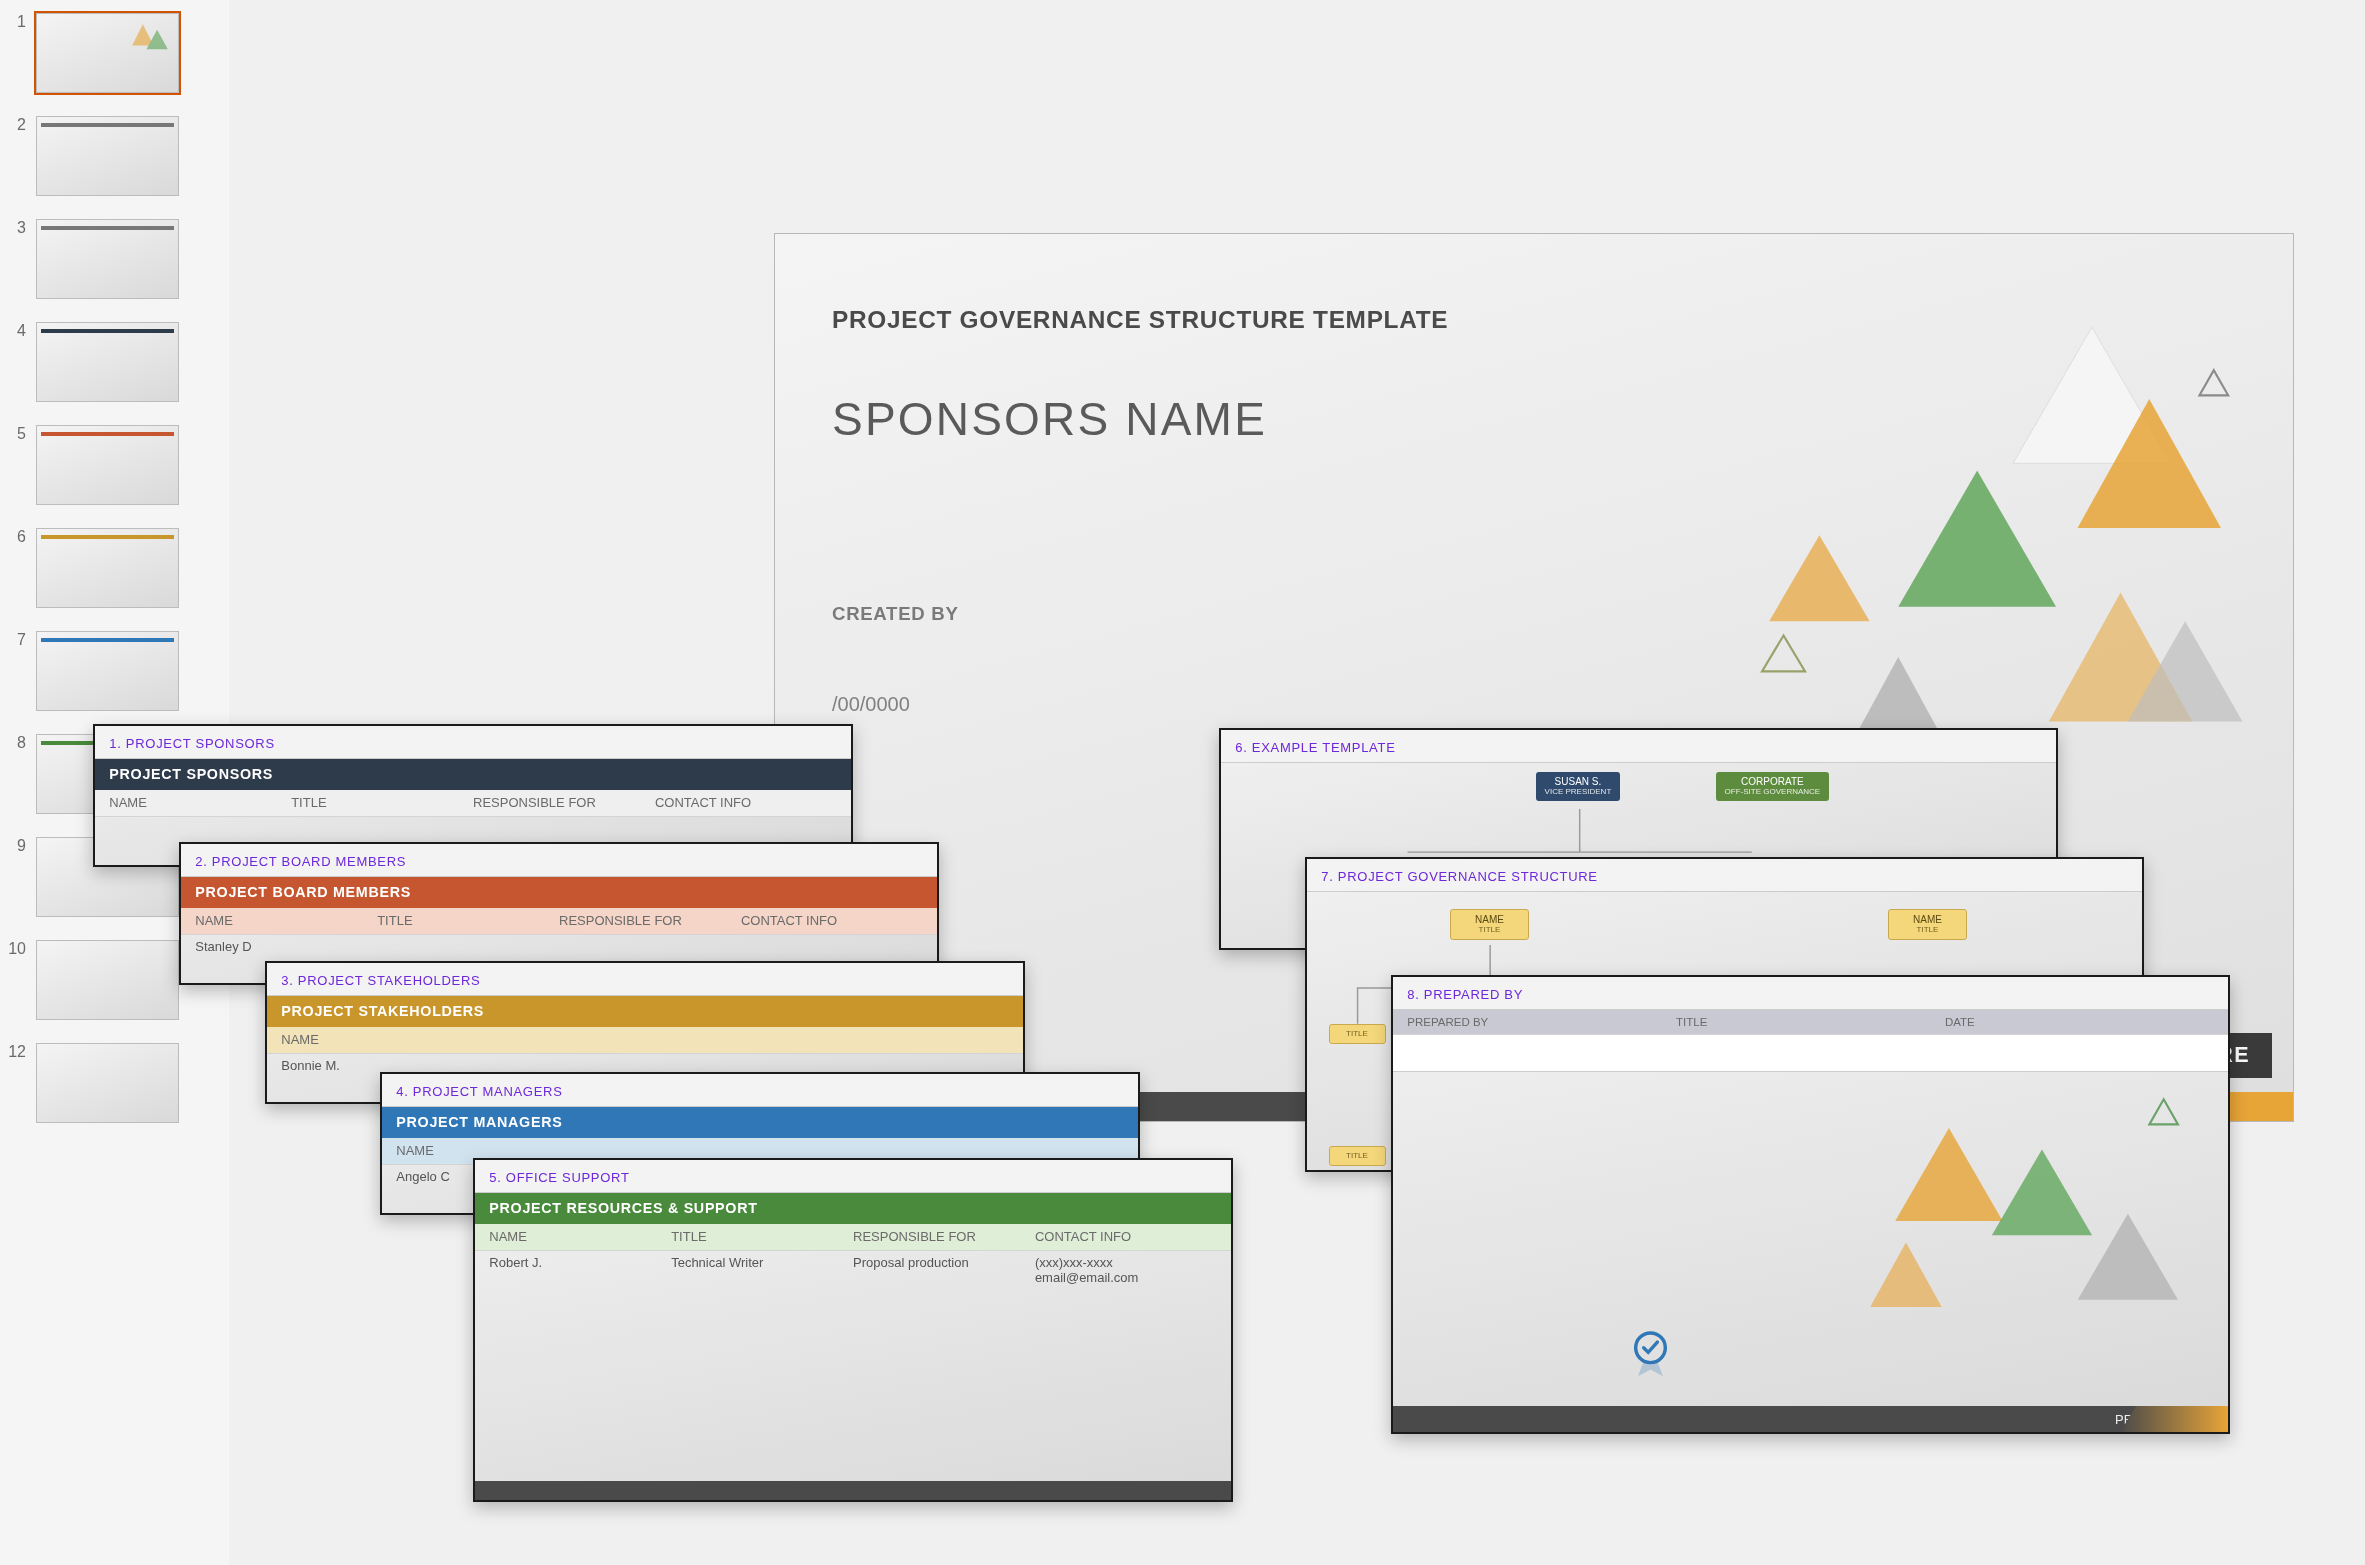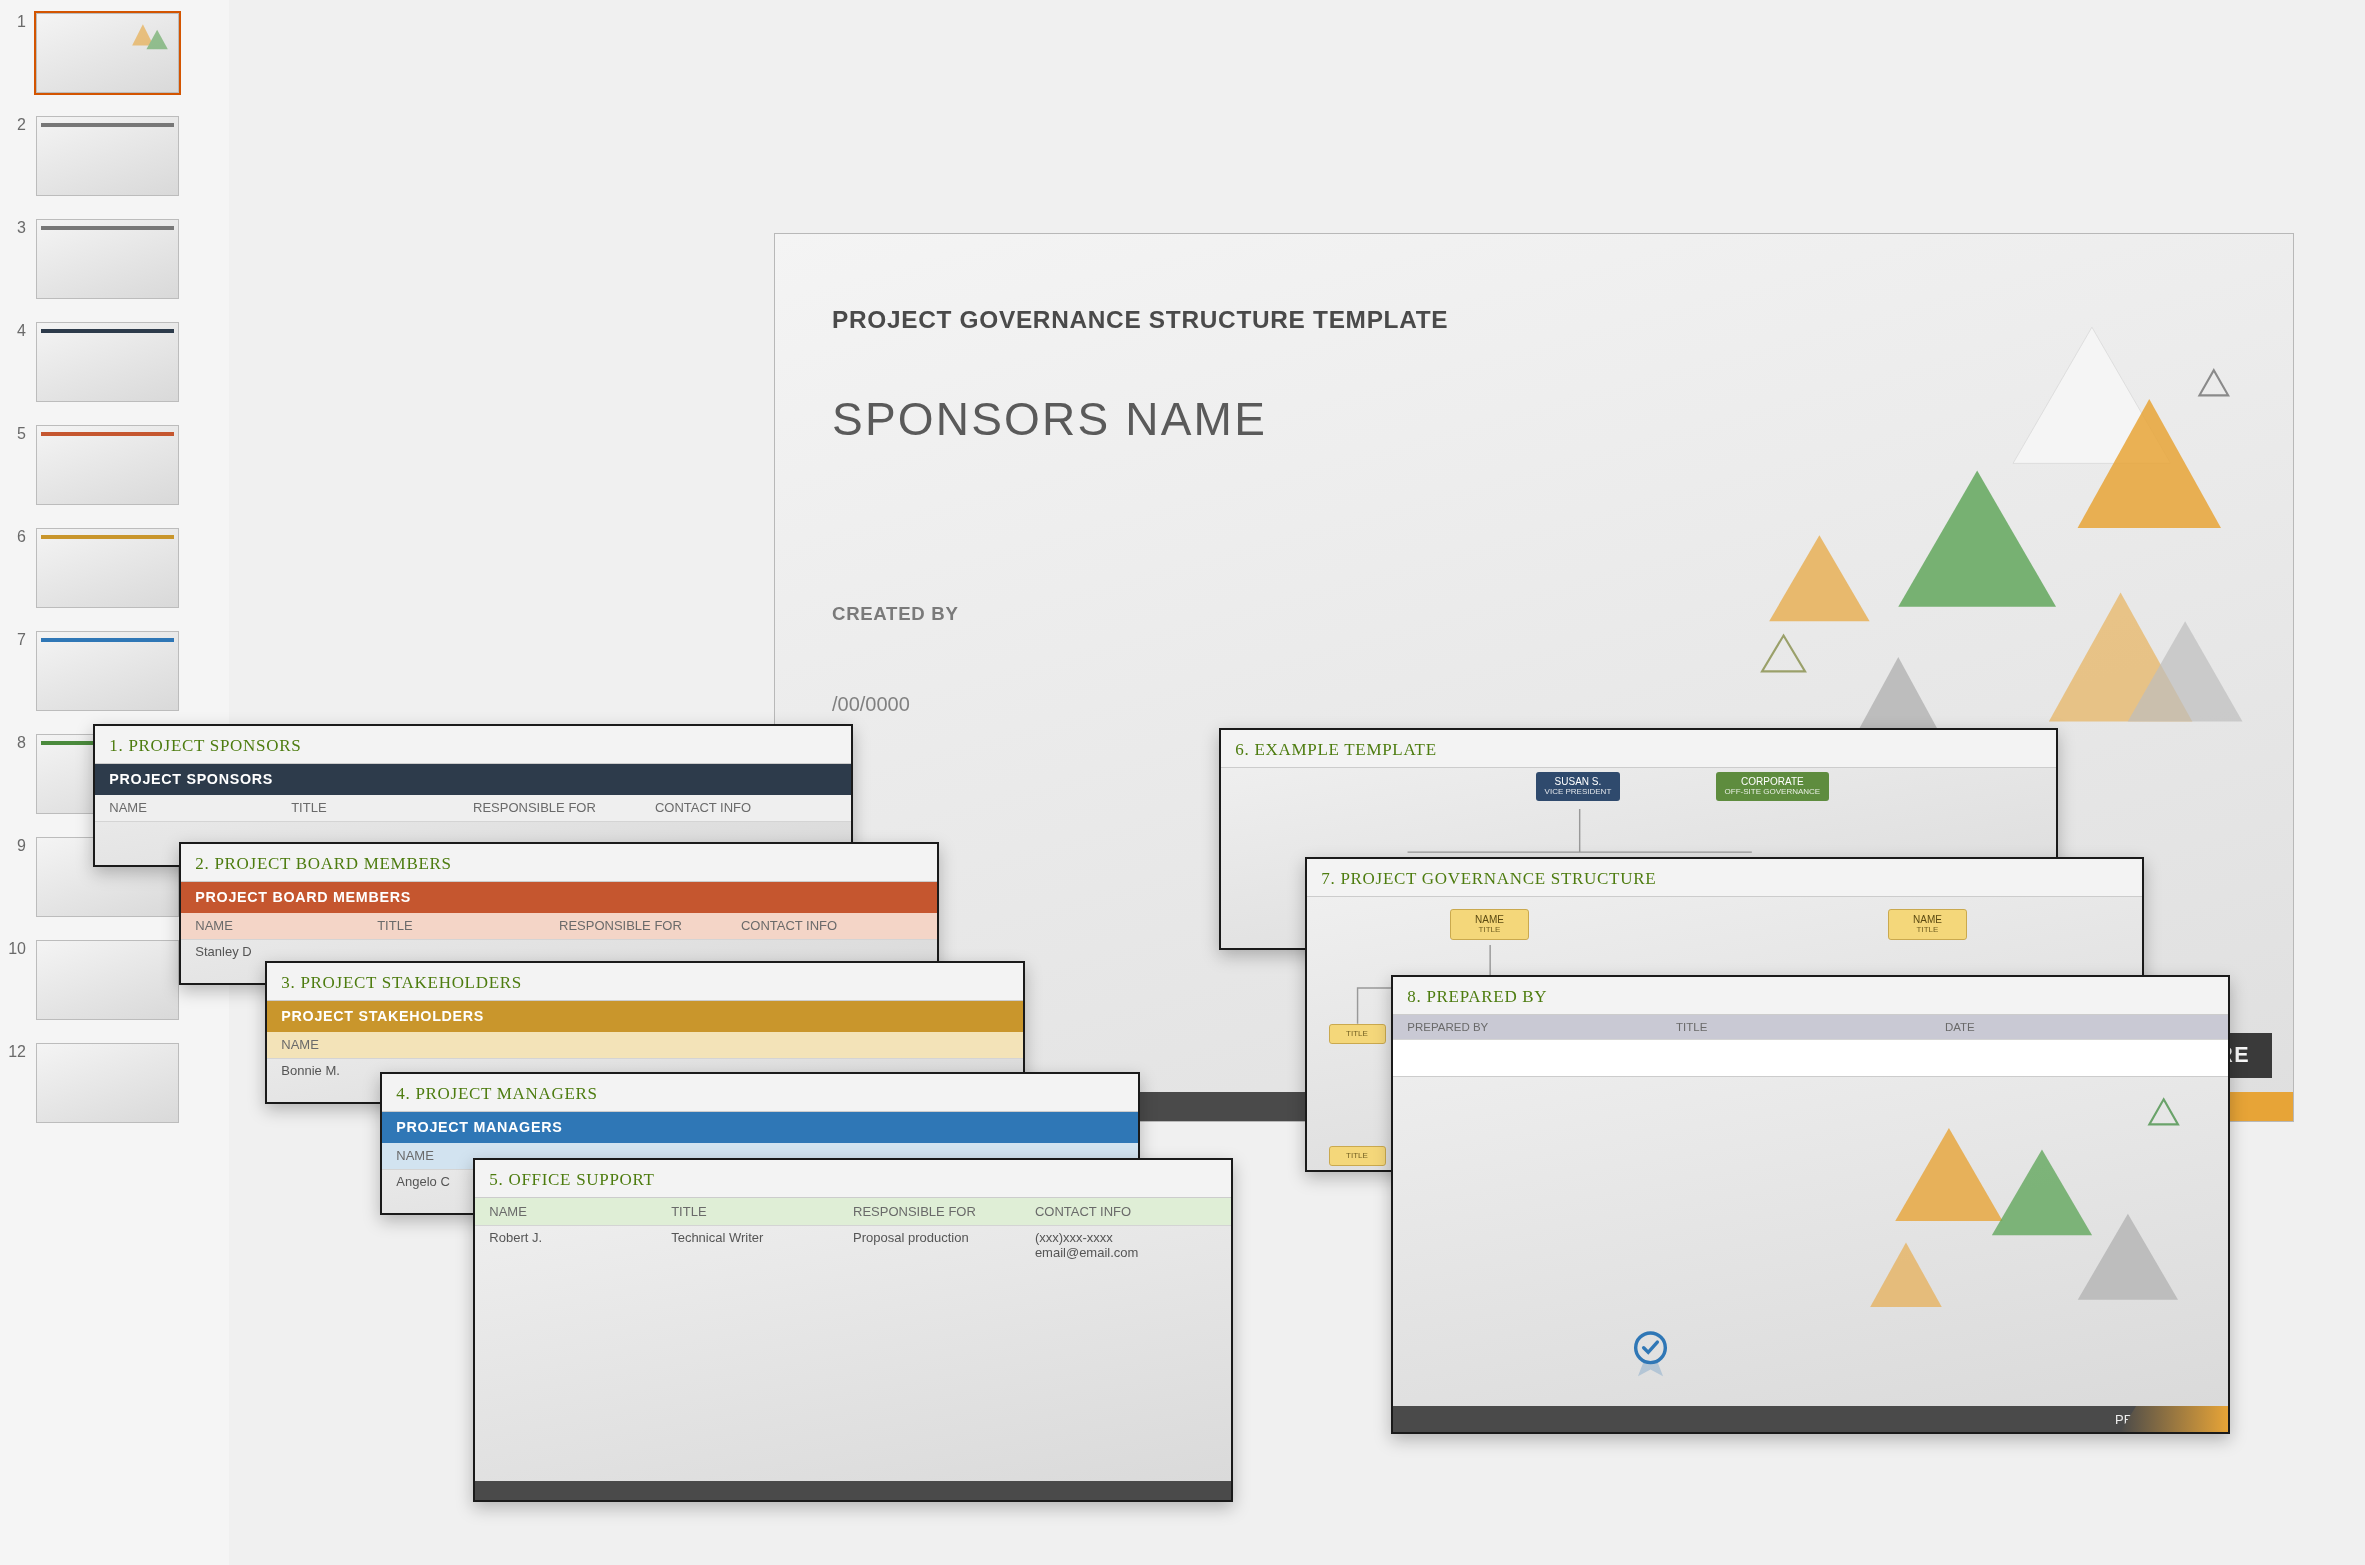--- a/index.html
+++ b/index.html
@@ -95,25 +95,24 @@
   }
 
   
   .card {
     position: absolute;
     background: linear-gradient(170deg,#f1f1f1,#d9d9d9);
     border: 2.2px solid #1a1a1a;
     box-shadow: 0 5.7px 16px rgba(0,0,0,.25);
   }
   .card-head {
-    font-size: 17px; color: #4d7c0f; letter-spacing: 0.7px;
+    font-size: 13px; color: #6d28d9; letter-spacing: 0.7px;
     padding: 10px 14.3px 7.2px 14.3px;
     background: #f3f3f3;
     border-bottom: 0.7px solid #ccc;
-    font-family: Liberation Serif, serif;
   }
   .band {
     color: #fff; font-size: 14.3px; font-weight: 700; letter-spacing: 0.7px;
     padding: 7.2px 14.3px;
   }
   .cols {
     display: flex; font-size: 13px; color: #6a6a6a;
     padding: 5.7px 14.3px;
     border-bottom: 0.7px solid #d4d4d4;
     background: #efefef;
@@ -319,20 +318,21 @@
       <span></span>
       <span></span>
   </div>
 </div>
 
 <div class="card" style="left:473px;top:1158px;width:760px;height:344px">
   <div class="card-head">
     <span>5.</span>
     <span>OFFICE SUPPORT</span>
   </div>
+  <div class="band" style="background:#4a8a3c">PROJECT RESOURCES &amp; SUPPORT</div>
   <div class="cols" style="background:#dfeed6">
     <span>NAME</span>
     <span>TITLE</span>
     <span>RESPONSIBLE FOR</span>
     <span>CONTACT INFO</span>
   </div>
   <div class="row">
     <span>Robert J.</span>
     <span>Technical Writer</span>
     <span>Proposal production</span>

